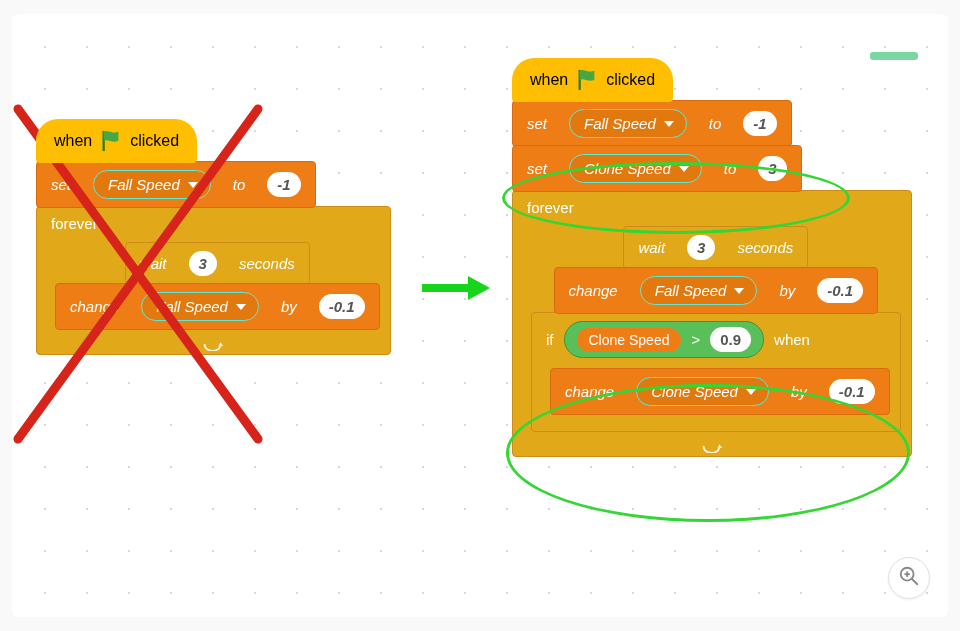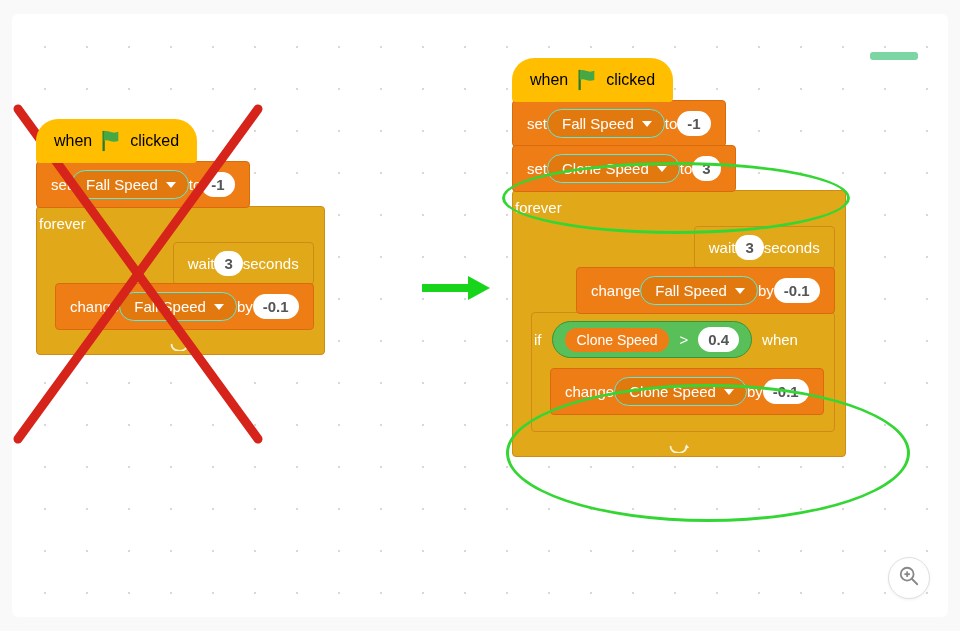--- a/index.html
+++ b/index.html
@@ -91,24 +91,25 @@
 
   
   .block {
     color: #fff;
     font-size: 15px;
     font-weight: 500;
     padding: 8px 14px;
     border-radius: 4px;
     display: inline-flex;
     align-items: center;
-    gap: 0;
+    gap: 22px;
     margin-top: -2px;
     white-space: nowrap;
     position: relative;
+    font-style: italic;
   }
   .block.data { background: #ee7d16; border: 1px solid #d86c0c; }
   .block.control { background: #e1a91a; border: 1px solid #cf8b17; }
 
   
   .var-dd {
     background: #e1790e;
     border: 1px solid #5eead4;
     border-radius: 18px;
     padding: 5px 12px 5px 14px;
@@ -142,34 +143,34 @@
     background: #e1a91a;
     border: 1px solid #cf8b17;
     border-radius: 4px;
     margin-top: -2px;
     padding: 0;
     display: inline-flex;
     flex-direction: column;
     align-items: stretch;
   }
   .cblock > .ctop {
-    padding: 8px 2px;
+    padding: 8px 14px;
     color: #fff;
     font-size: 15px;
     font-weight: 500;
     display: flex;
     align-items: center;
     gap: 10px;
   }
   .cblock > .cbody {
     background: #e1a91a;
     padding: 4px 10px 4px 18px;
     display: flex;
     flex-direction: column;
-    align-items: flex-end;
+    align-items: center;
   }
   .cblock > .cfoot {
     height: 20px;
     display: flex;
     align-items: center;
     justify-content: center;
   }
   .cblock .loop-icon svg { width: 22px; height: 14px; display:block; opacity:.85; }
 
   
@@ -318,21 +319,21 @@
           <span>by</span>
           <span class="numin">-0.1</span>
         </div>
 
         <div class="cblock">
           <div class="ctop">
             <span>if</span>
             <span class="op-bool">
               <span class="op-var-rep">Clone Speed</span>
               <span>&gt;</span>
-              <span class="numin">0.4</span>
+              <span class="numin">0.9</span>
             </span>
             <span>when</span>
           </div>
           <div class="cbody">
             <div class="block data">
               <span>change</span>
               <span class="var-dd">
                 <span>Clone Speed</span>
                 <span class="dd-caret"></span>
               </span>

